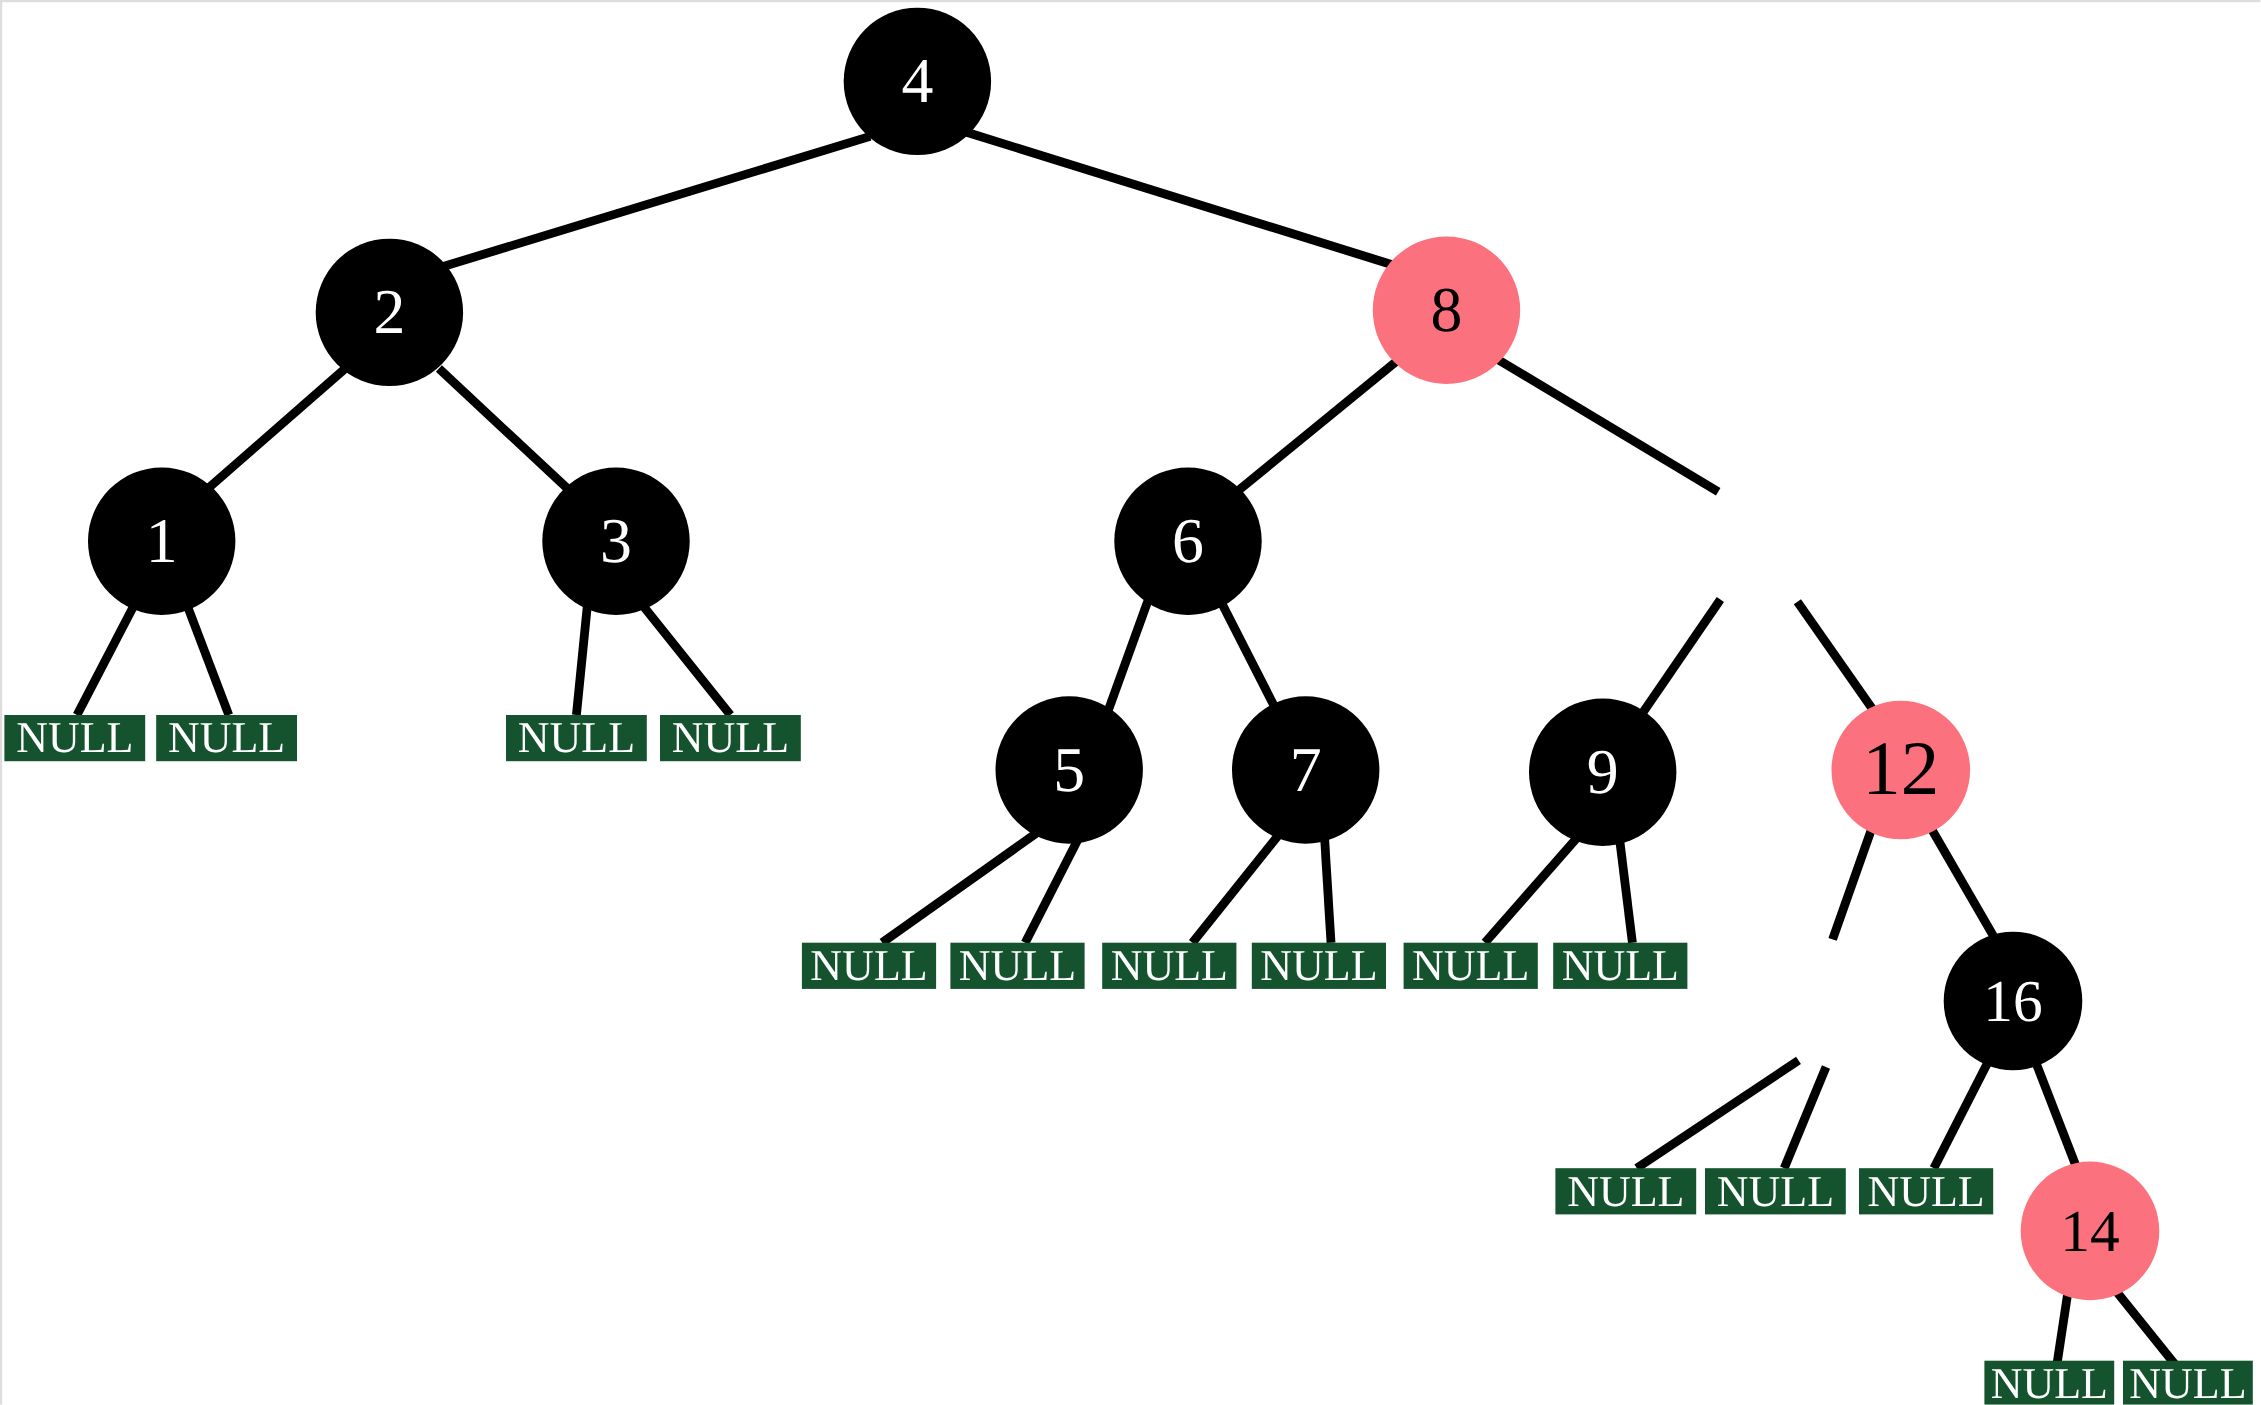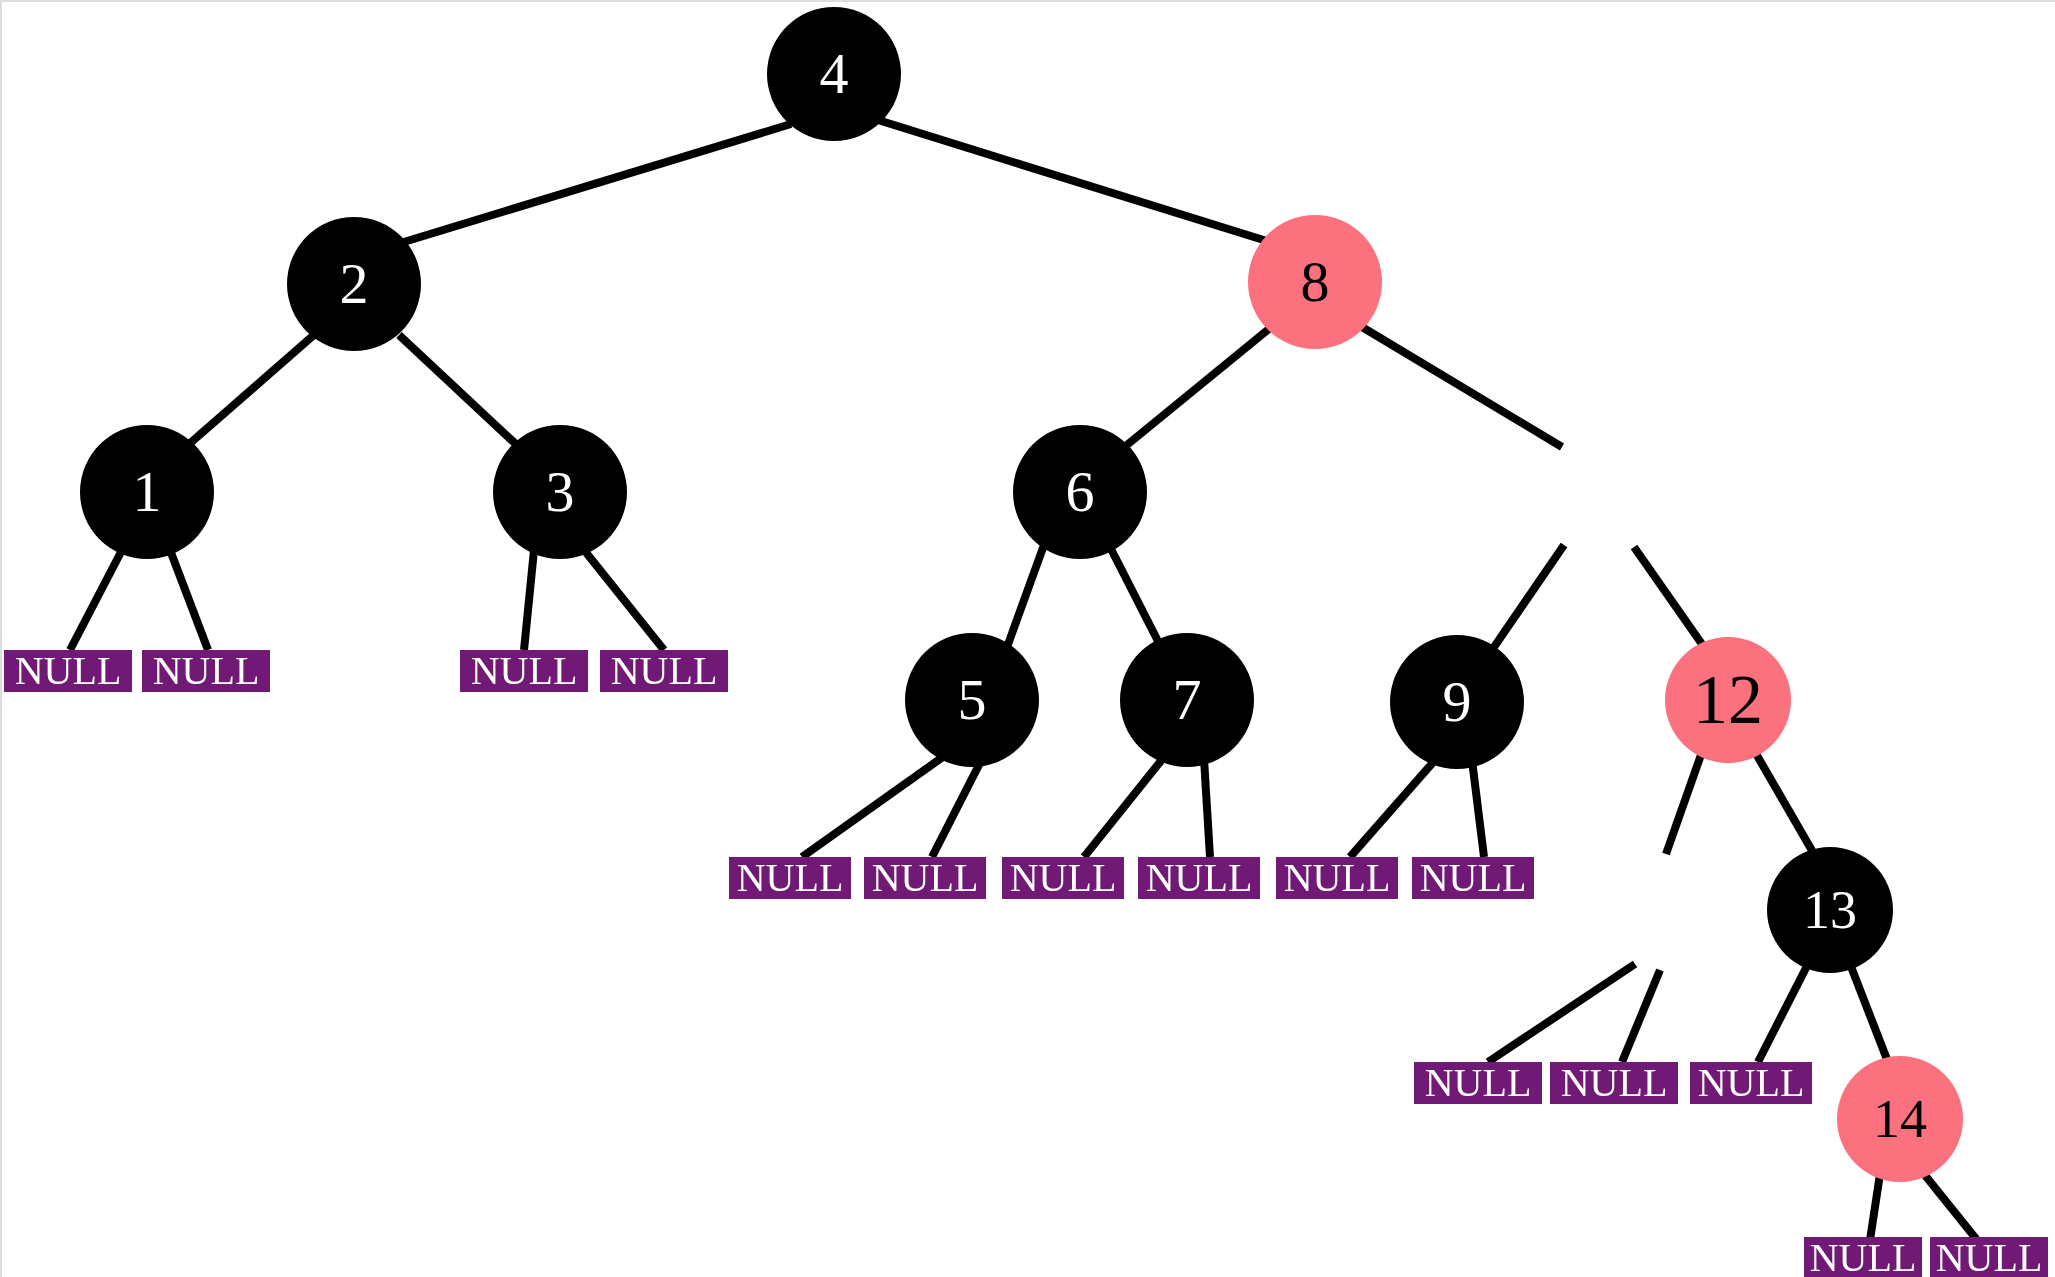--- a/index.html
+++ b/index.html
@@ -48,21 +48,21 @@
   .tree-node.black-node {
     background: #000000;
     color: #ffffff;
   }
   .tree-node.red-node {
     background: #fb717d;
     color: #000000;
   }
   .null-leaf {
     position: absolute;
-    background: #701a75;
+    background: #14532d;
     color: #ffffff;
     display: flex;
     align-items: center;
     justify-content: center;
     font-family: "Liberation Serif", "DejaVu Serif", serif;
     font-size: 40px;
     line-height: 1;
     letter-spacing: 0px;
     box-sizing: border-box;
     user-select: none;
@@ -108,21 +108,21 @@
       <div class="tree-node black-node" style="left: 765px; top: 5px; width: 134px; height: 134px; font-size: 58px;">4</div>
       <div class="tree-node black-node" style="left: 285px; top: 215px; width: 134px; height: 134px; font-size: 58px;">2</div>
       <div class="tree-node red-node" style="left: 1246px; top: 213px; width: 134px; height: 134px; font-size: 58px;">8</div>
       <div class="tree-node black-node" style="left: 78px; top: 423px; width: 134px; height: 134px; font-size: 58px;">1</div>
       <div class="tree-node black-node" style="left: 491px; top: 423px; width: 134px; height: 134px; font-size: 58px;">3</div>
       <div class="tree-node black-node" style="left: 1011px; top: 423px; width: 134px; height: 134px; font-size: 58px;">6</div>
       <div class="tree-node black-node" style="left: 903px; top: 631px; width: 134px; height: 134px; font-size: 58px;">5</div>
       <div class="tree-node black-node" style="left: 1118px; top: 631px; width: 134px; height: 134px; font-size: 58px;">7</div>
       <div class="tree-node black-node" style="left: 1388px; top: 633px; width: 134px; height: 134px; font-size: 58px;">9</div>
       <div class="tree-node red-node" style="left: 1663px; top: 635px; width: 126px; height: 126px; font-size: 70px; font-family: Liberation Serif, serif;">12</div>
-      <div class="tree-node black-node" style="left: 1765px; top: 845px; width: 126px; height: 126px; font-size: 54px;">13</div>
+      <div class="tree-node black-node" style="left: 1765px; top: 845px; width: 126px; height: 126px; font-size: 54px;">16</div>
       <div class="tree-node red-node" style="left: 1835px; top: 1054px; width: 126px; height: 126px; font-size: 54px;">14</div>
       <div class="null-leaf" style="left: 2px; top: 648px; width: 128px; height: 42px;">NULL</div>
       <div class="null-leaf" style="left: 140px; top: 648px; width: 128px; height: 42px;">NULL</div>
       <div class="null-leaf" style="left: 458px; top: 648px; width: 128px; height: 42px;">NULL</div>
       <div class="null-leaf" style="left: 598px; top: 648px; width: 128px; height: 42px;">NULL</div>
       <div class="null-leaf" style="left: 727px; top: 855px; width: 122px; height: 42px;">NULL</div>
       <div class="null-leaf" style="left: 862px; top: 855px; width: 122px; height: 42px;">NULL</div>
       <div class="null-leaf" style="left: 1000px; top: 855px; width: 122px; height: 42px;">NULL</div>
       <div class="null-leaf" style="left: 1136px; top: 855px; width: 122px; height: 42px;">NULL</div>
       <div class="null-leaf" style="left: 1274px; top: 855px; width: 122px; height: 42px;">NULL</div>

